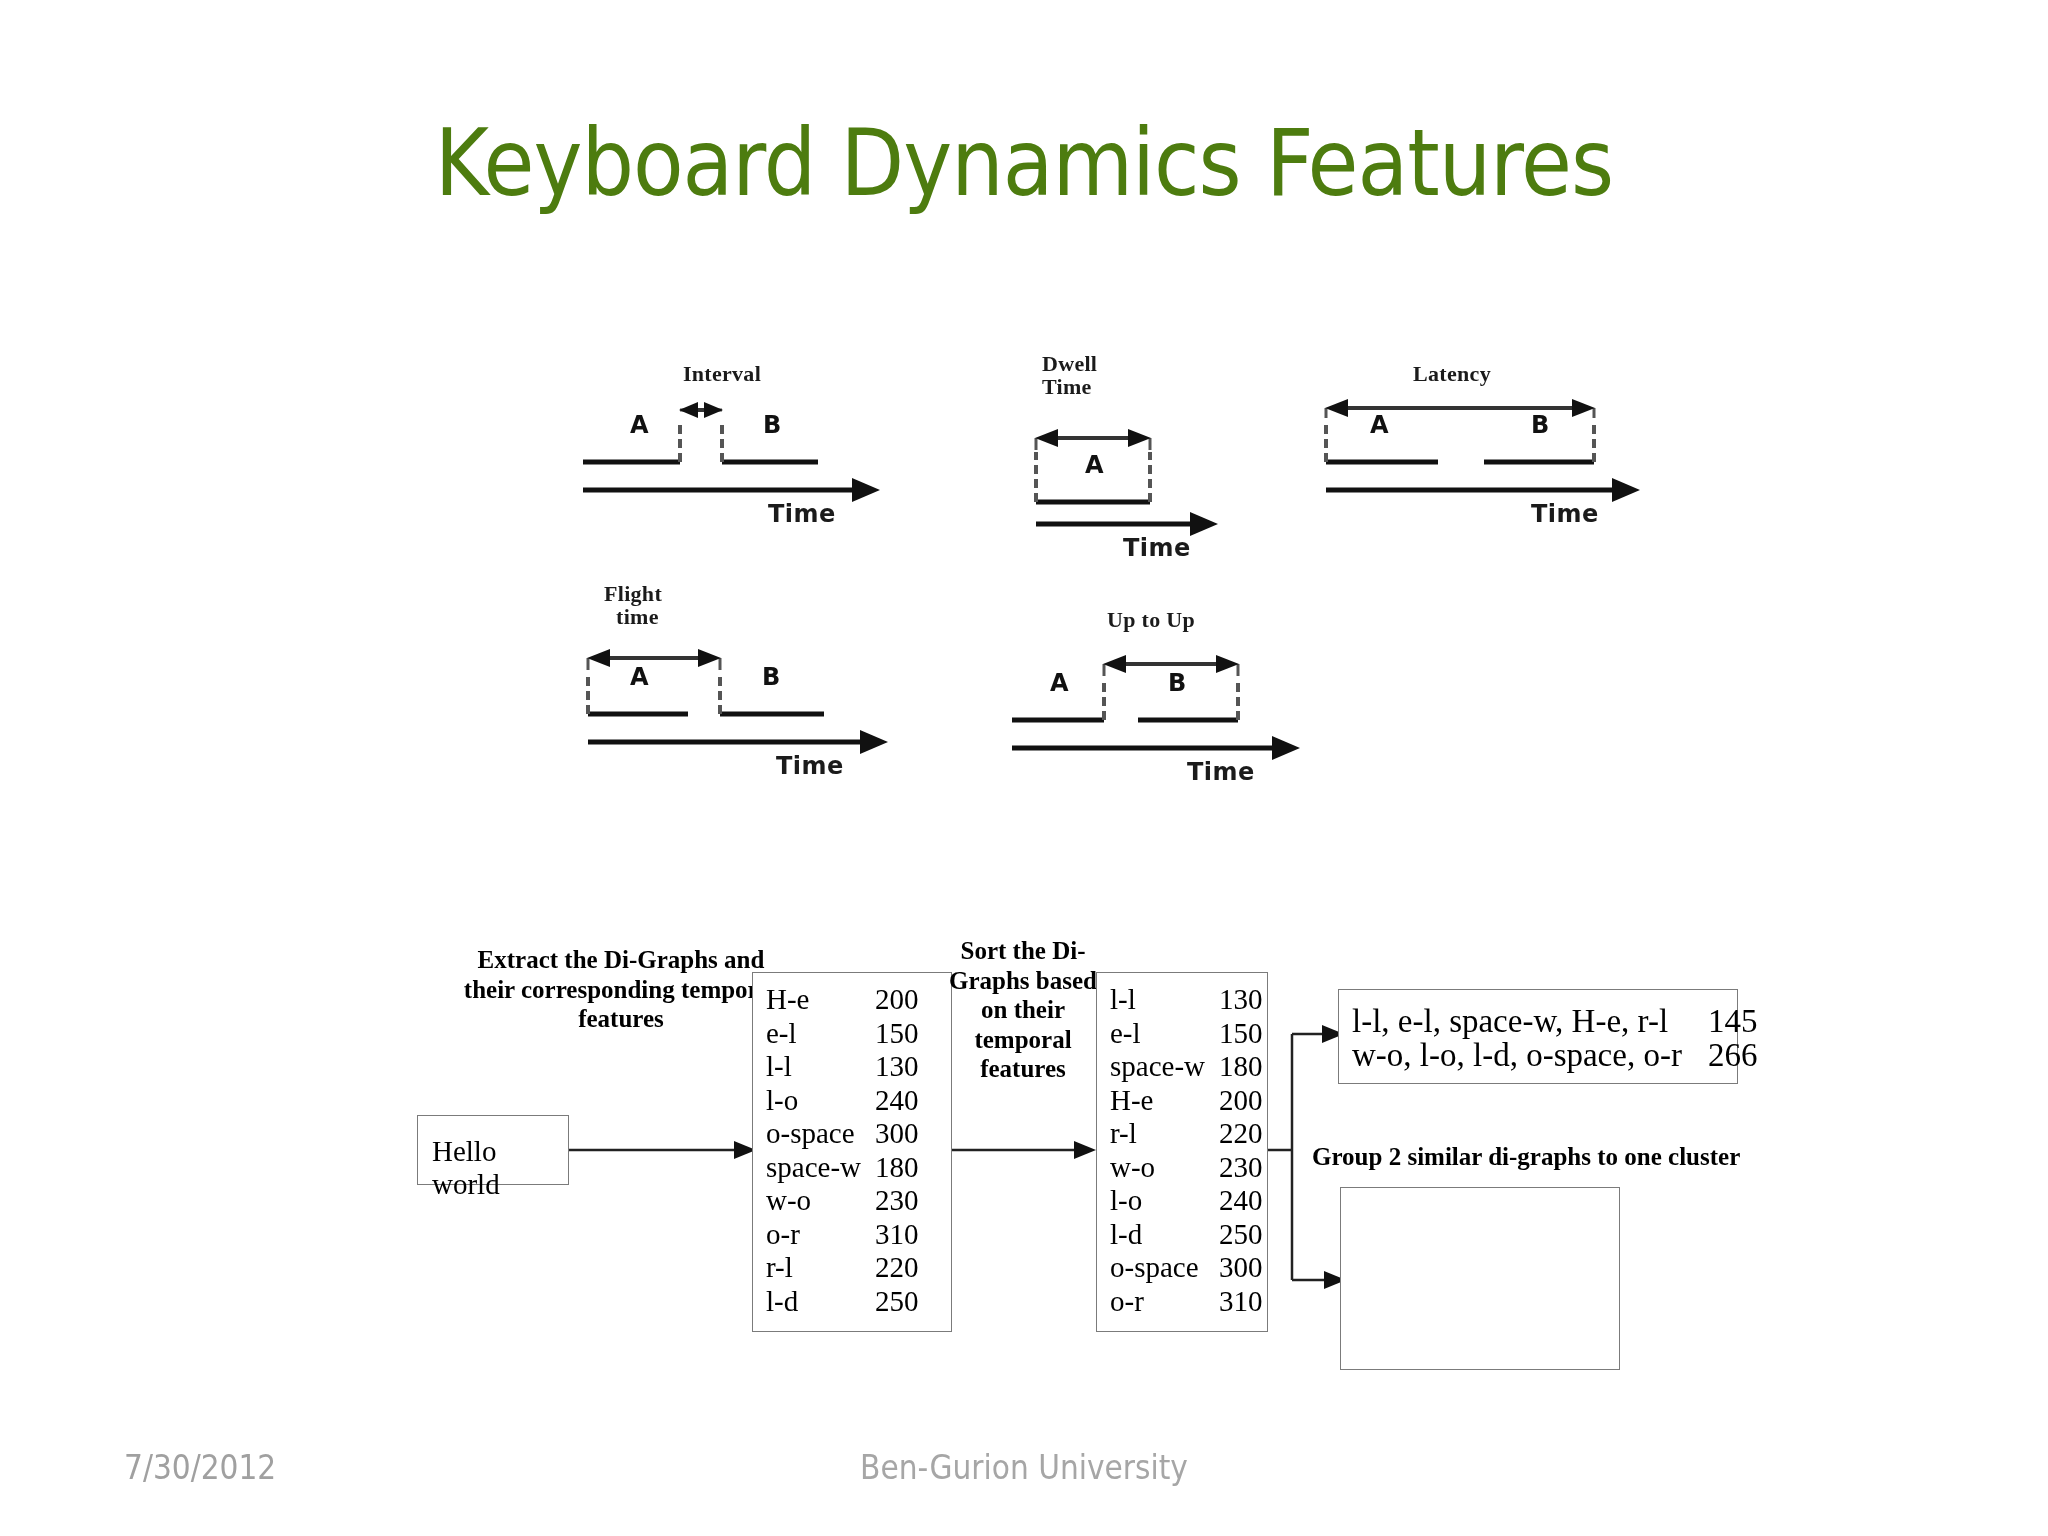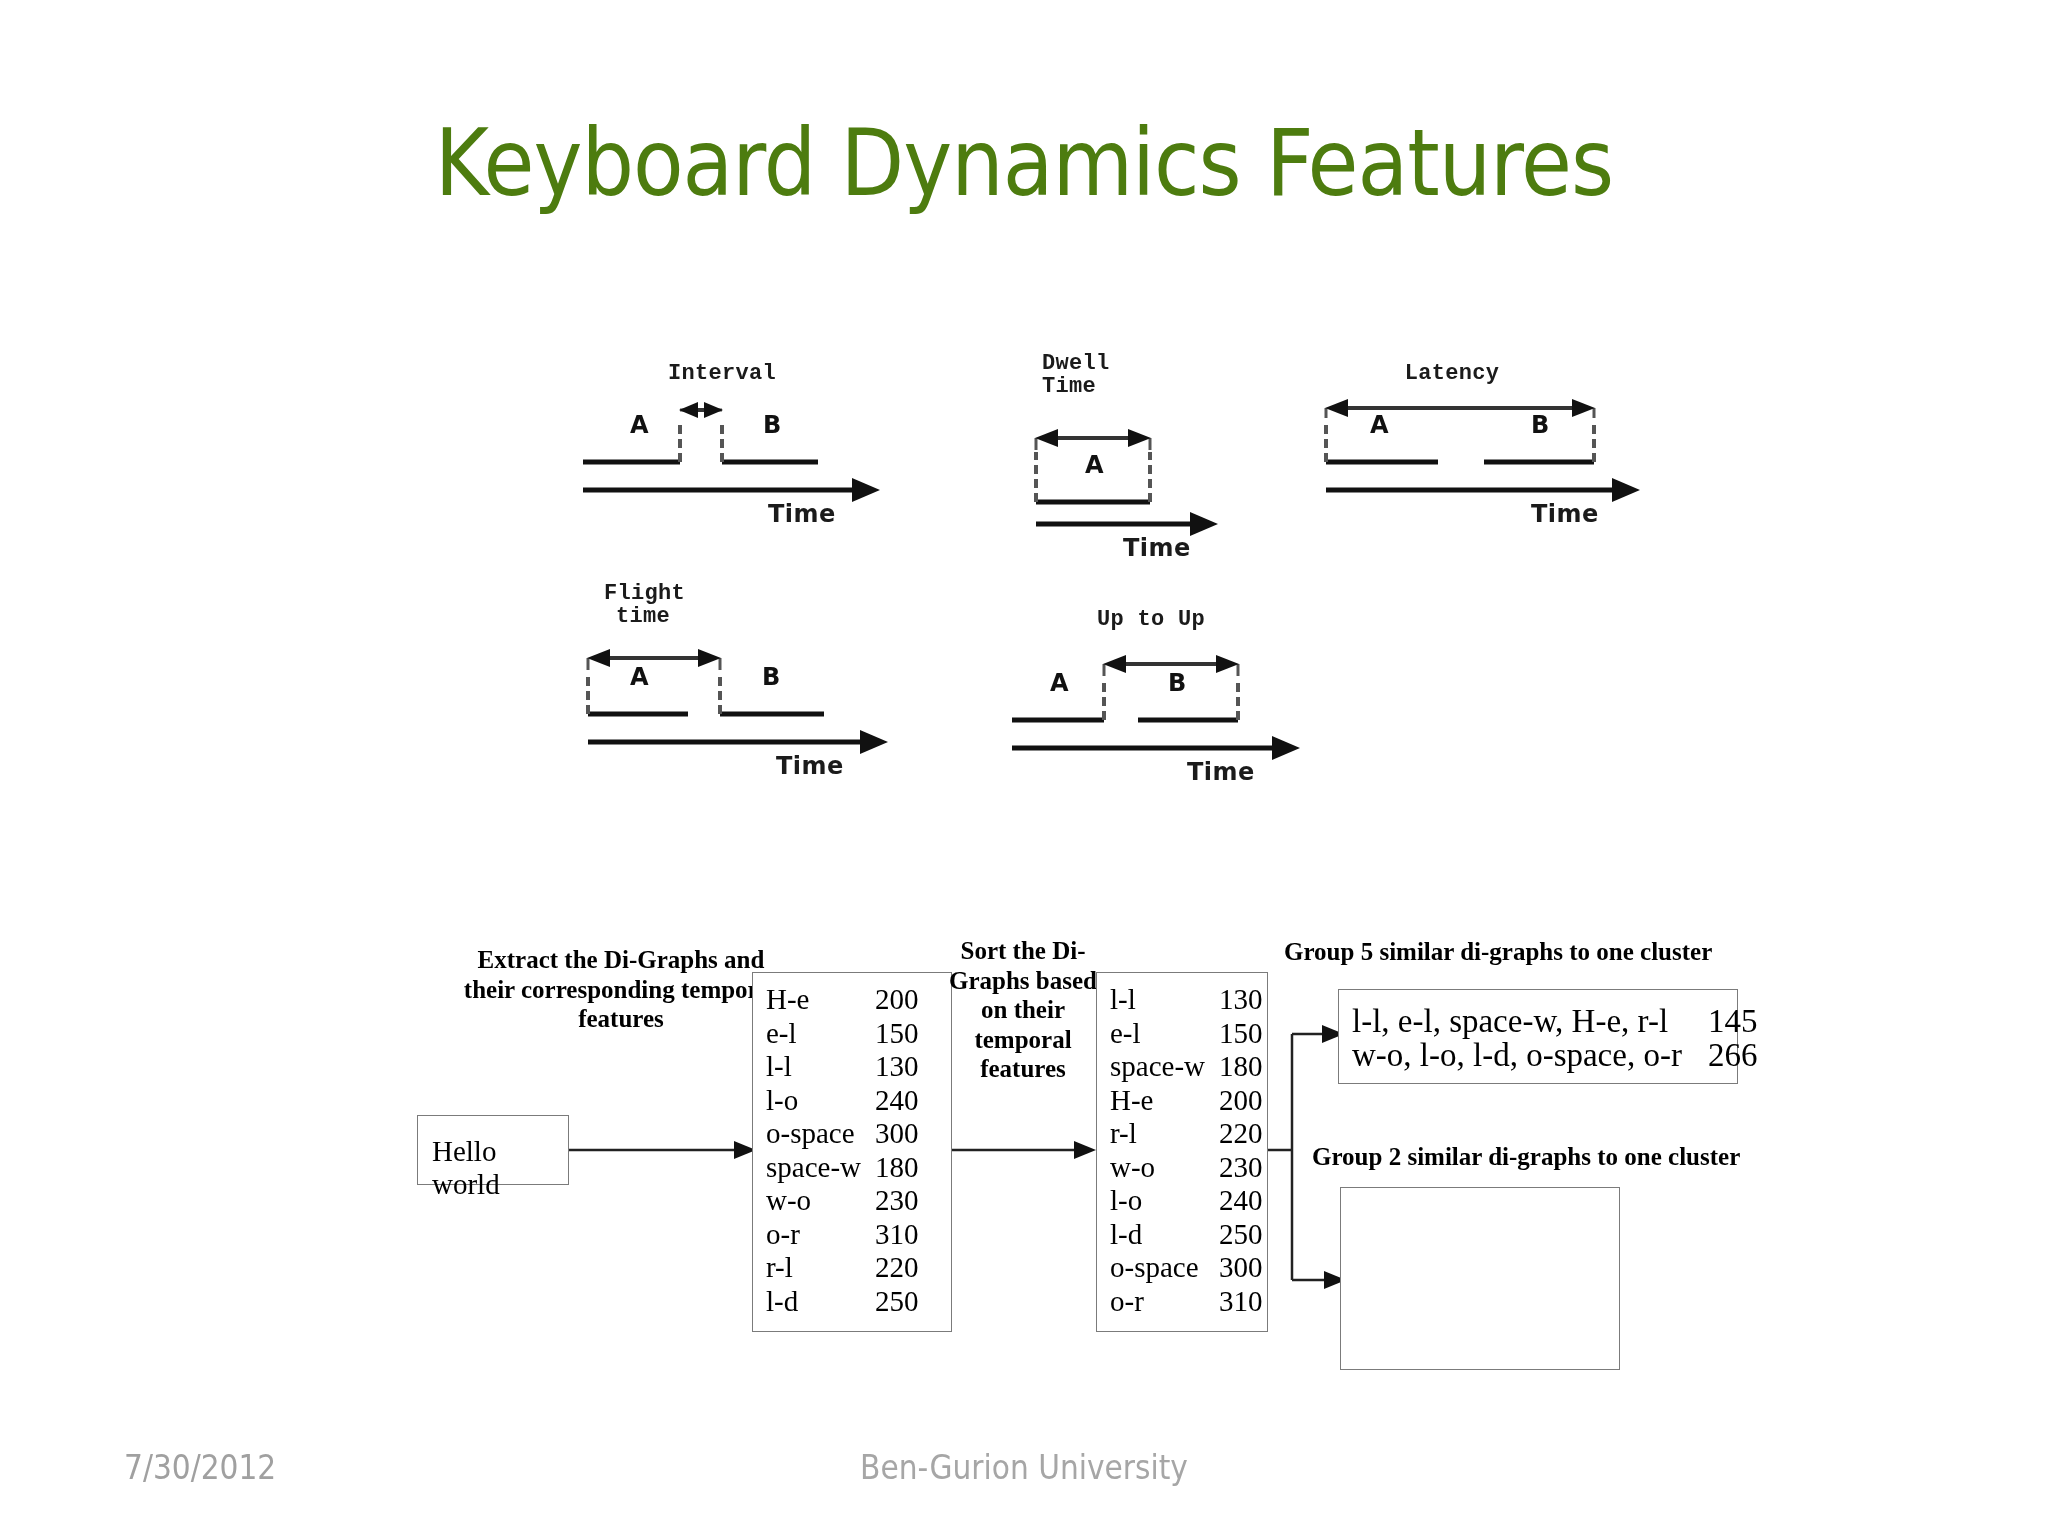--- a/index.html
+++ b/index.html
@@ -38,21 +38,21 @@
     left: 580px;
     top: 390px;
     width: 1150px;
     height: 460px;
   }
   .diagram {
     position: absolute;
   }
   .dlabel {
     position: absolute;
-    font-family: Liberation Mono, monospace;
+    font-family: Liberation Serif, serif;
     font-weight: bold;
     font-size: 22px;
     color: #1b1b1b;
     white-space: nowrap;
     text-align: center;
     line-height: 1.05;
     letter-spacing: 0.3px;
   }
   .keylabel {
     position: absolute;
@@ -388,21 +388,20 @@
         <td class="k">o-space</td>
         <td class="v">300</td>
       </tr>
       <tr>
         <td class="k">o-r</td>
         <td class="v">310</td>
       </tr>
     </tbody>
   </table>
 
-  <div class="flow-cap" style="left:1284px; top:-13px; width:470px; text-align:left;">Group 5 similar di-graphs to one cluster</div>
 
   <div class="box" style="left:1338px; top:39px; width:400px; height:95px;"></div>
   <table class="cluster-tbl" style="left:1352px; top:55px;">
     <tbody>
       <tr>
         <td class="k">l-l, e-l, space-w, H-e, r-l</td>
         <td class="v">145</td>
       </tr>
       <tr>
         <td class="k">w-o, l-o, l-d, o-space, o-r</td>

